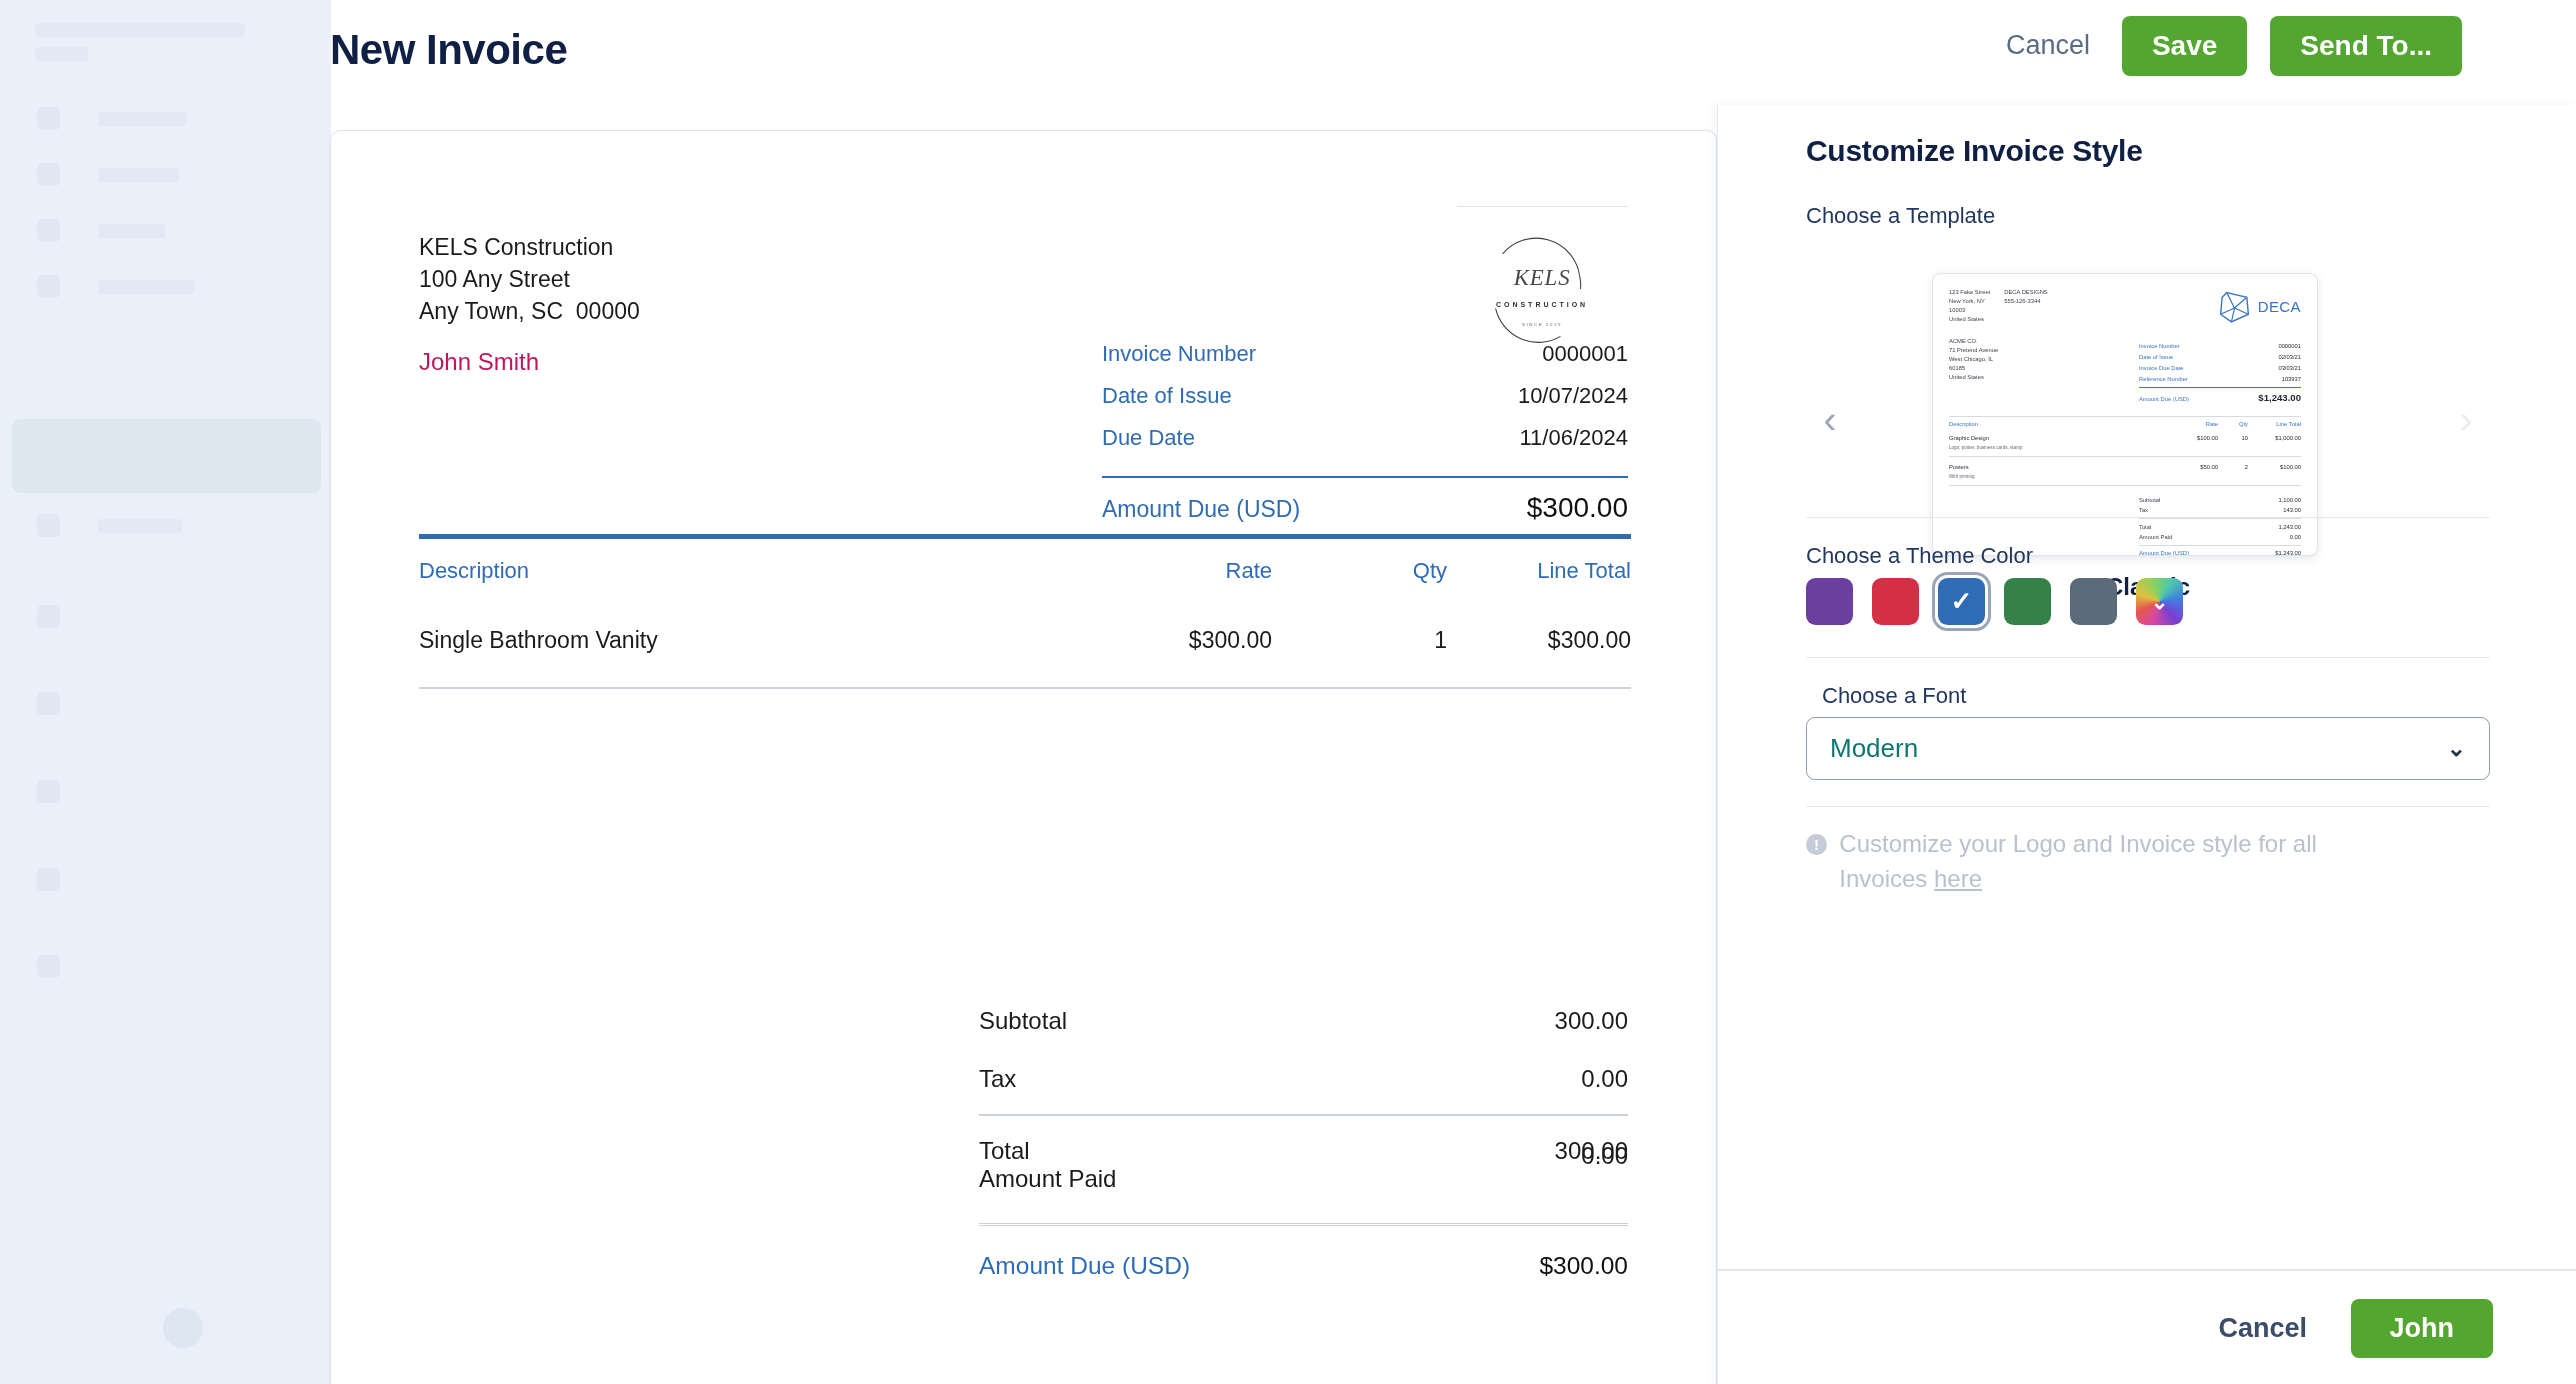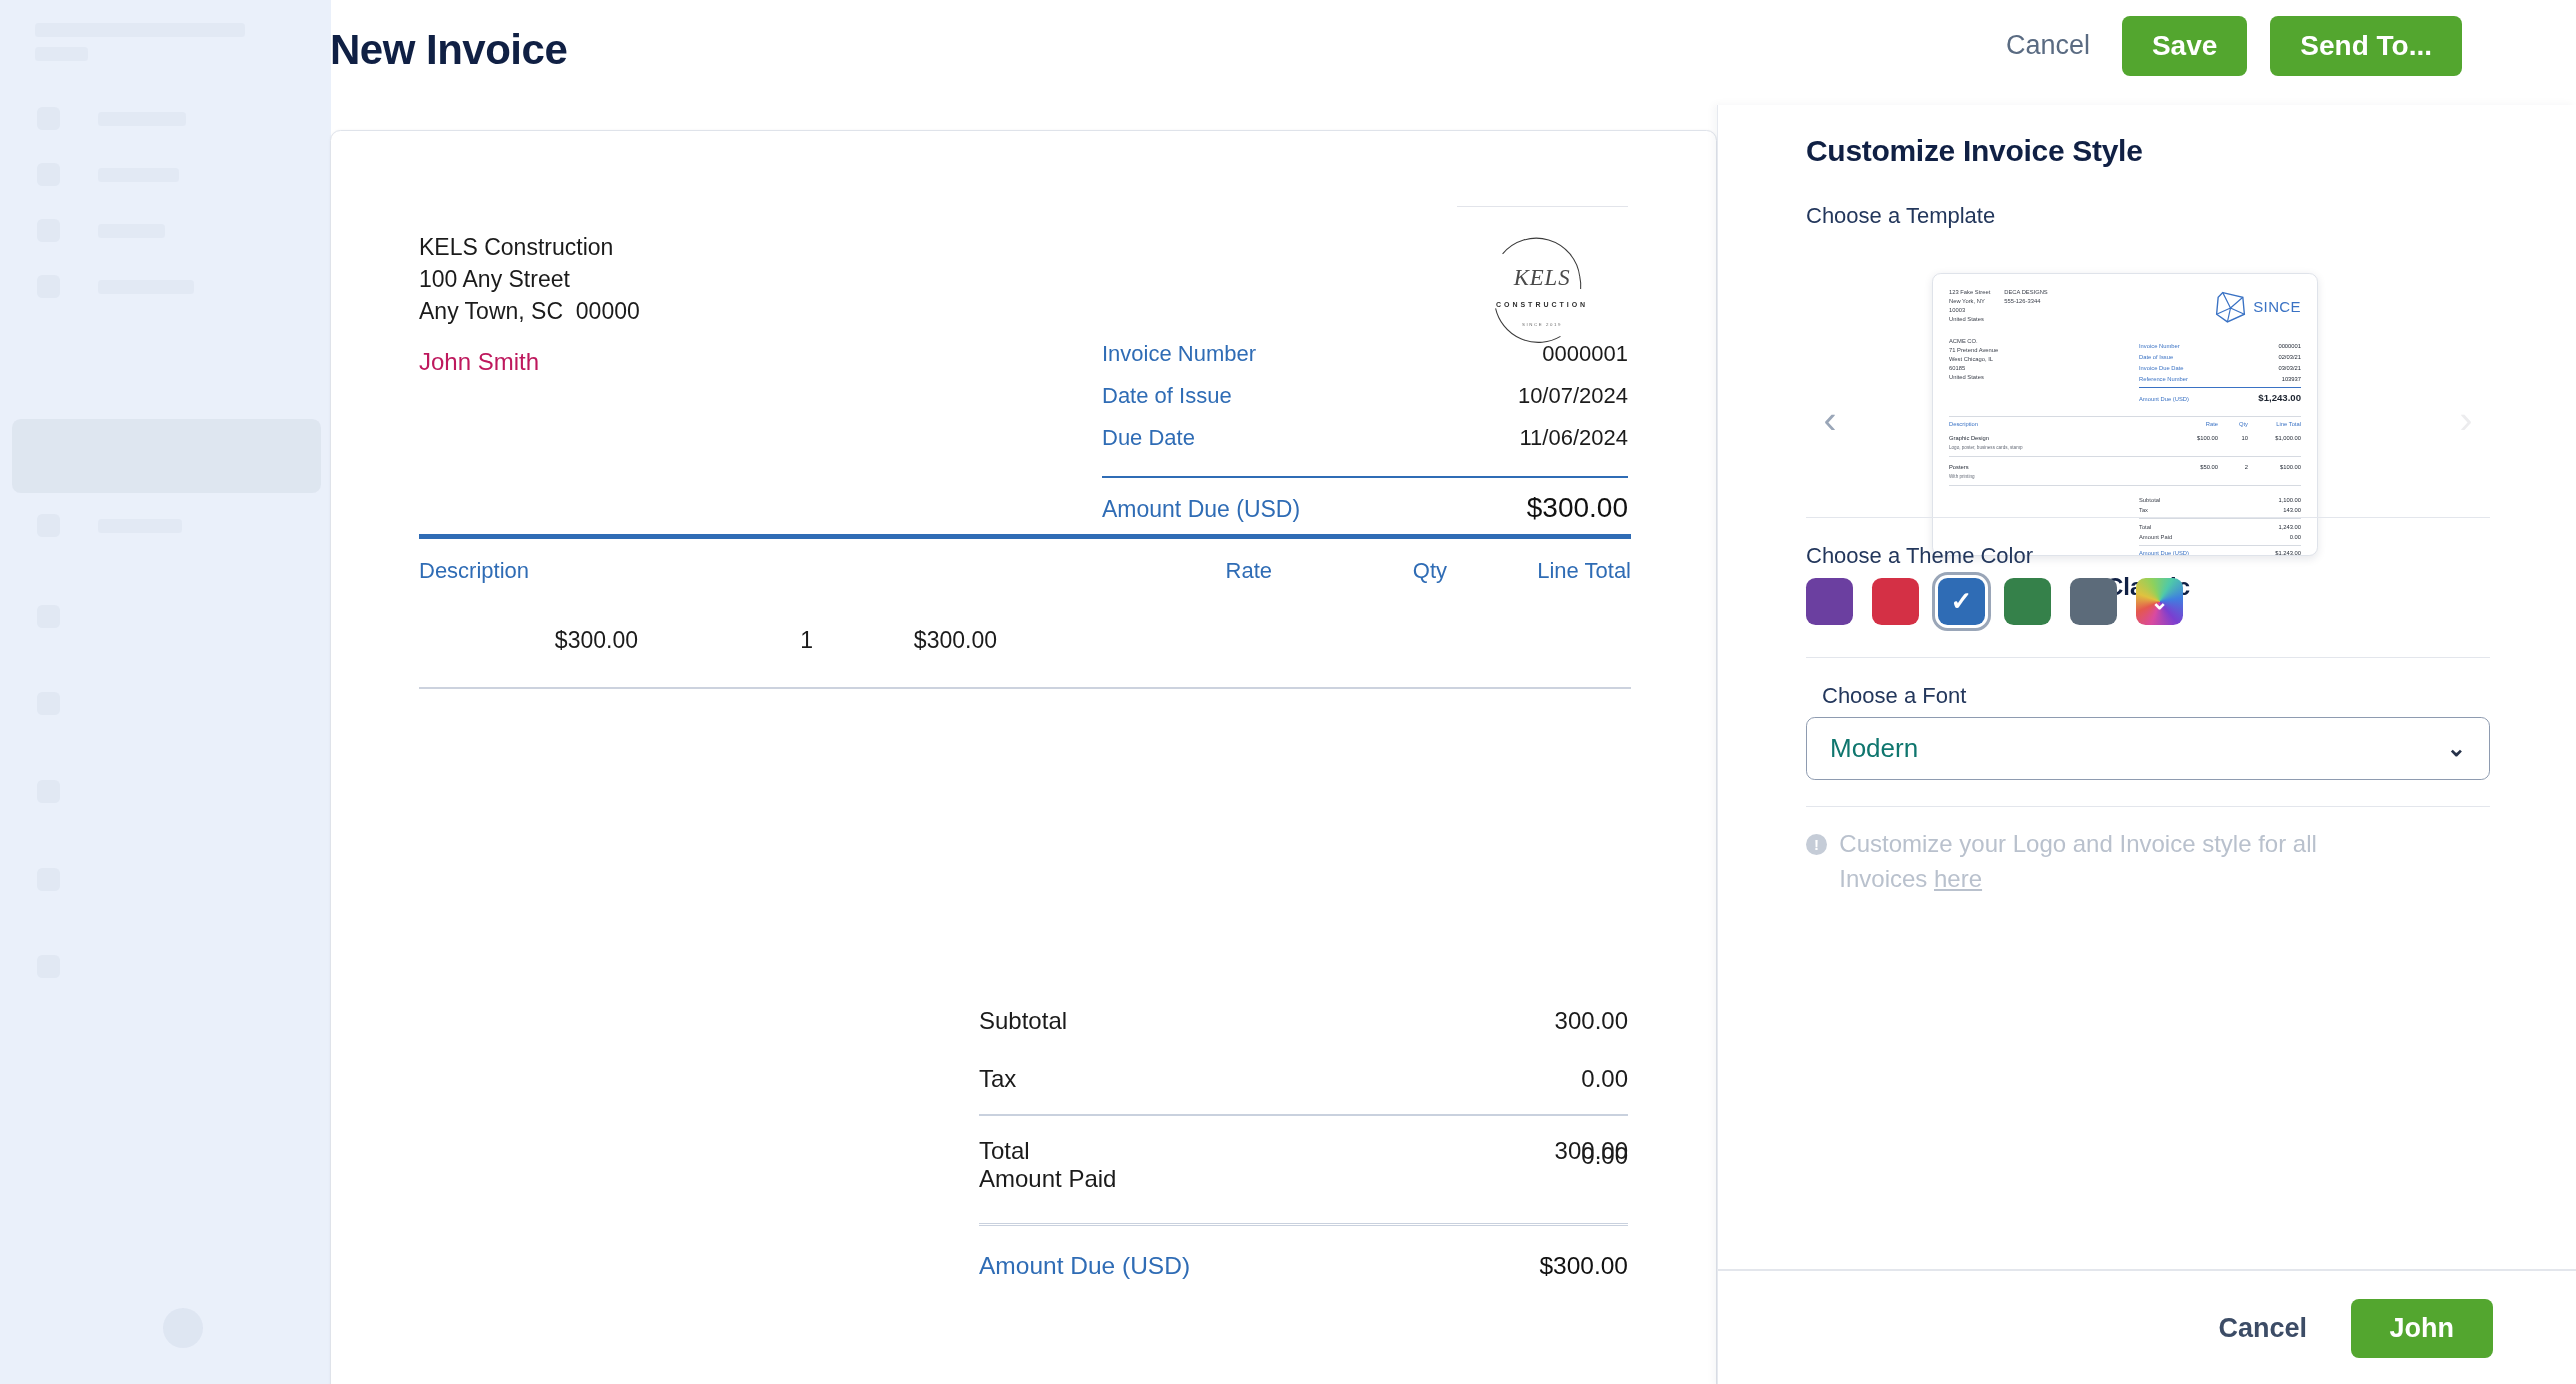--- a/index.html
+++ b/index.html
@@ -292,20 +292,21 @@
 
       <div class="items">
         <div class="items-top-rule"></div>
         <div class="items-head">
           <div class="c-desc">Description</div>
           <div class="c-rate">Rate</div>
           <div class="c-qty">Qty</div>
           <div class="c-tot">Line Total</div>
         </div>
         <div class="item-row">
+          <div class="c-desc">Single Bathroom Vanity</div>
           <div class="c-rate">$300.00</div>
           <div class="c-qty">1</div>
           <div class="c-tot">$300.00</div>
         </div>
         <div class="items-bot-rule"></div>
       </div>
 
       <div class="totals">
         <div class="tot-row" style="padding-bottom:30px;">
           <span class="tot-label">Subtotal</span>
@@ -360,21 +361,21 @@
               </div>
             </div>
             <div class="mini-brand">
               <svg width="37" height="37" viewBox="0 0 48 48">
                 <path d="M14 6 L40 12 L42 34 L20 44 L6 34 L8 12 Z" fill="none" stroke="#3a72c4" stroke-width="1.8"></path>
                 <path d="M14 6 L24 26 L40 12" fill="none" stroke="#3a72c4" stroke-width="1.5"></path>
                 <path d="M24 26 L20 44" fill="none" stroke="#3a72c4" stroke-width="1.5"></path>
                 <path d="M24 26 L6 34" fill="none" stroke="#3a72c4" stroke-width="1.5"></path>
                 <path d="M24 26 L42 34" fill="none" stroke="#3a72c4" stroke-width="1.5"></path>
               </svg>
-              <span class="mini-brand-text">SINCE</span>
+              <span class="mini-brand-text">DECA</span>
             </div>
           </div>
 
           <div class="mini-top" style="margin-top:12.3px;">
             <div>
               <div>ACME CO.</div>
               <div>71 Pretend Avenue</div>
               <div>West Chicago, IL</div>
               <div>60185</div>
               <div>United States</div>

